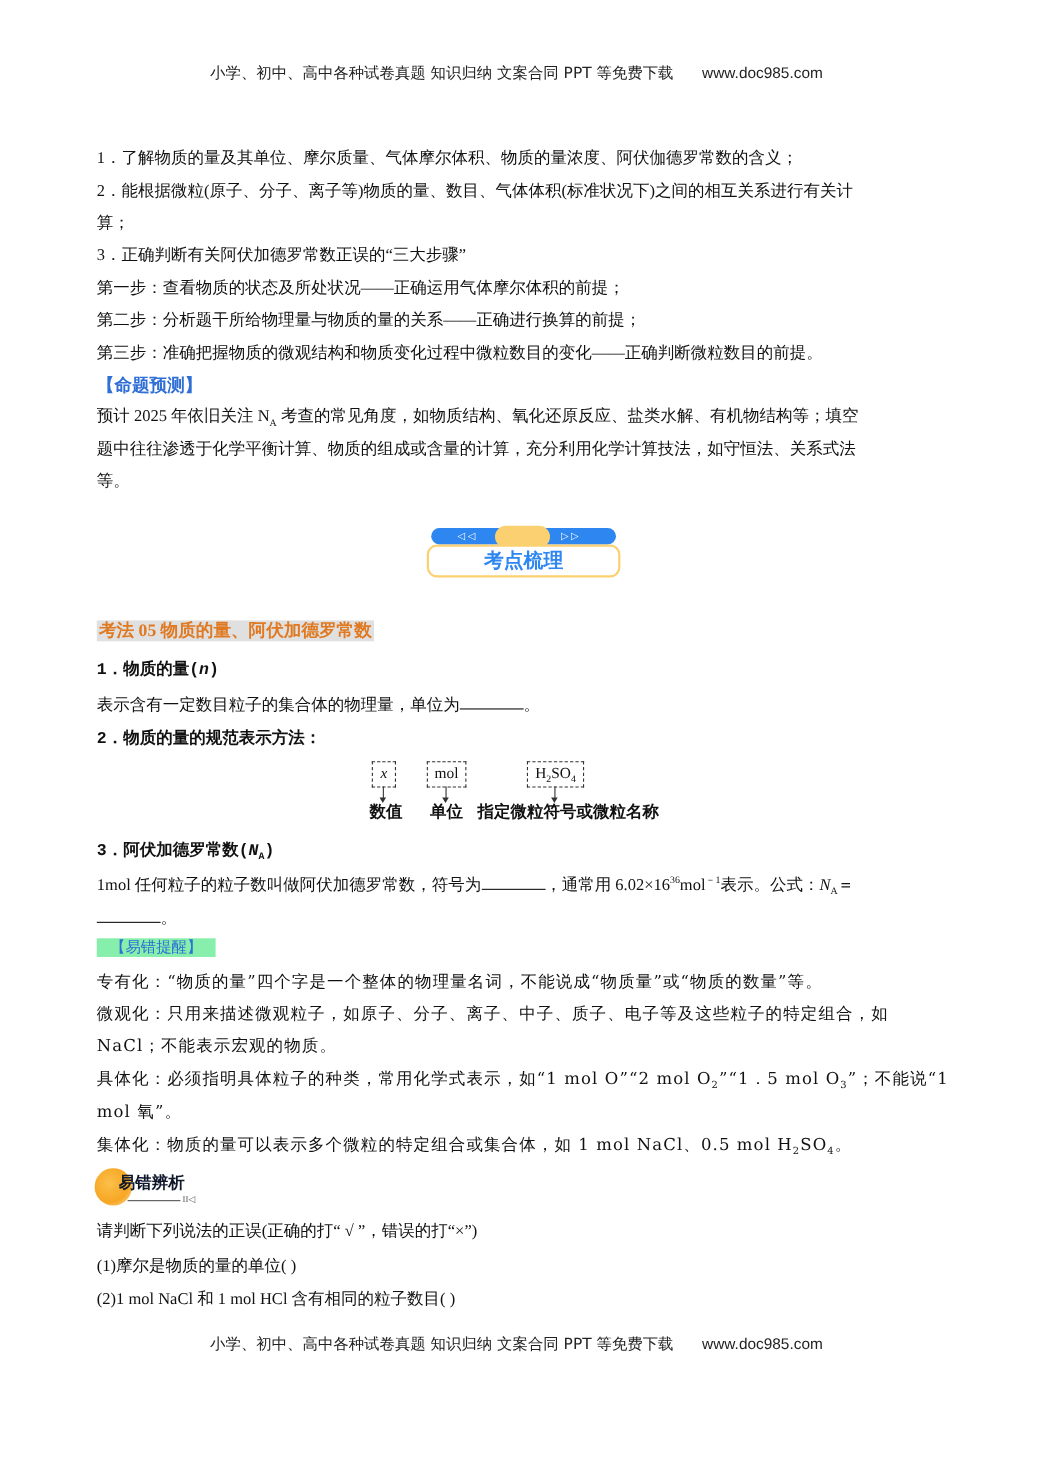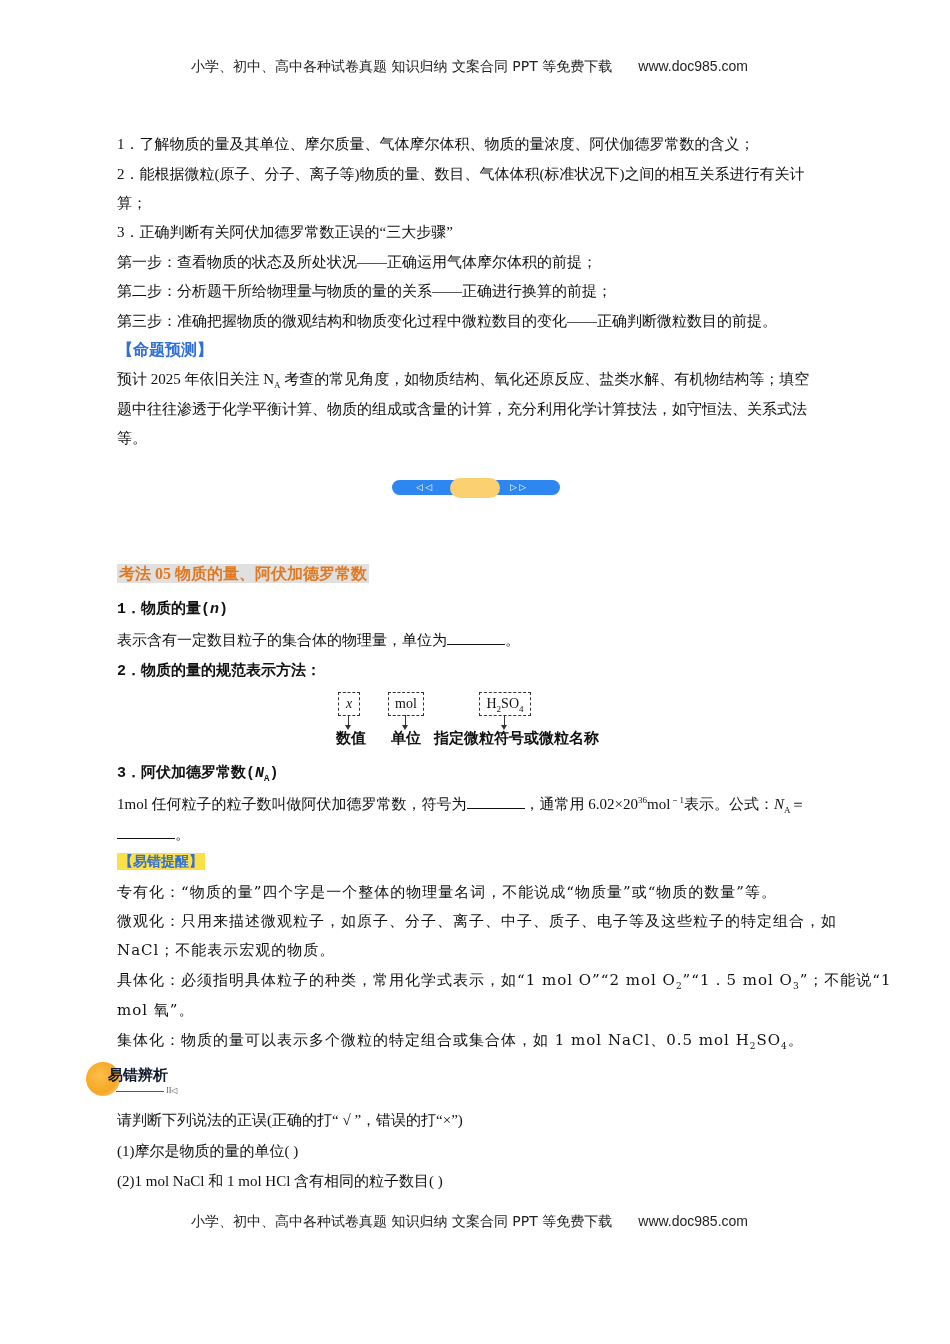--- a/index.html
+++ b/index.html
@@ -3,23 +3,23 @@
 <meta charset="utf-8">
 <style>
   html, body { margin: 0; padding: 0; background: #ffffff; }
   body { width: 950px; height: 1344px; position: relative; overflow: hidden;
          font-family: "Liberation Serif", "DejaVu Serif", serif; color: #111; }
   .hdr, .ftr { position: absolute; left: 0; width: 939px; text-align: center;
                font-family: "DejaVu Sans", "Liberation Sans", sans-serif; font-size: 14px; color: #222; }
   .hdr { top: 58px; }
   .ftr { top: 1213px; }
   .hdr .url, .ftr .url { margin-left: 26px; font-family: "Liberation Sans", sans-serif; font-size: 14px; }
-  .p { position: absolute; left: 88px; font-size: 15px; line-height: 20px; white-space: nowrap; margin-left: 29px; }
+  .p { position: absolute; left: 88px; font-size: 15px; line-height: 20px; white-space: nowrap; }
   .tag-blue { color: #2f6fd6; font-weight: bold; font-family: "DejaVu Sans", sans-serif; font-size: 16px; }
-  .tag-gray { background: #fde047; color: #2f6fd6; font-weight: bold; font-size: 14px; padding: 1px 2px; }
+  .tag-gray { background: #86efac; color: #2f6fd6; font-weight: normal; font-size: 14px; padding: 1px 12px; }
   .sec { background: #e0e0e0; color: #e07a22; font-weight: bold; font-size: 16px; padding: 1px 2px; }
   .b { font-weight: bold; font-family: Liberation Mono, monospace; }
   .blank { display: inline-block; width: 58px; border-bottom: 1px solid #111; height: 14px; vertical-align: baseline; }
   sub, sup { font-size: 9px; line-height: 0; }
   .kaiti { font-family: "DejaVu Serif", serif; letter-spacing: 1px; }
   
   .banner { position: absolute; left: 388px; top: 478px; width: 176px; height: 46px; }
   .banner .bar { position: absolute; left: 4px; top: 2px; width: 168px; height: 15px; background: #2e86f0; border-radius: 8px; }
   .banner .pill { position: absolute; left: 62px; top: 0px; width: 50px; height: 20px; background: #fbd070; border-radius: 10px; }
   .banner .box { position: absolute; left: 0; top: 17px; width: 172px; height: 26px; border: 2px solid #fbd070; border-radius: 9px; background: #fff;
@@ -58,20 +58,21 @@
 <div class="p" style="top:340px"><span class="tag-blue">【命题预测】</span></div>
 <div class="p" style="top:369px"><span>预计 2025 年依旧关注 N</span><sub>A</sub><span> 考查的常见角度，如物质结构、氧化还原反应、盐类水解、有机物结构等；填空</span></div>
 <div class="p" style="top:399px">题中往往渗透于化学平衡计算、物质的组成或含量的计算，充分利用化学计算技法，如守恒法、关系式法</div>
 <div class="p" style="top:428px">等。</div>
 
 <div class="banner">
   <div class="bar"></div>
   <span class="arr" style="left:28px">◁ ◁</span>
   <span class="arr" style="left:122px">▷ ▷</span>
   <div class="pill"></div>
+  <div class="box">考点梳理</div>
 </div>
 
 <div class="p" style="top:564px"><span class="sec">考法 05 物质的量、阿伏加德罗常数</span></div>
 <div class="p b" style="top:600px"><span>1．物质的量(</span><i>n</i><span>)</span></div>
 <div class="p" style="top:630px"><span>表示含有一定数目粒子的集合体的物理量，单位为</span><span class="blank"></span><span>。</span></div>
 <div class="p b" style="top:662px">2．物质的量的规范表示方法：</div>
 
 <div class="diag">
   <div class="dbox" style="left:2px;width:20px"><i>x</i></div>
   <div class="darrow" style="left:12px"></div>
@@ -80,21 +81,21 @@
   <div class="dbox" style="left:52px;width:34px">mol</div>
   <div class="darrow" style="left:69px"></div>
   <div class="dlabel" style="left:55px">单位</div>
 
   <div class="dbox" style="left:143px;width:50px"><span>H</span><sub>2</sub><span>SO</span><sub>4</sub></div>
   <div class="darrow" style="left:168px"></div>
   <div class="dlabel" style="left:98px">指定微粒符号或微粒名称</div>
 </div>
 
 <div class="p b" style="top:764px"><span>3．阿伏加德罗常数(</span><i>N</i><sub>A</sub><span>)</span></div>
-<div class="p" style="top:794px"><span>1mol 任何粒子的粒子数叫做阿伏加德罗常数，符号为</span><span class="blank"></span><span>，通常用 6.02×20</span><sup>36</sup><span>mol</span><sup>－1</sup><span>表示。公式：</span><i>N</i><sub>A</sub><span>＝</span></div>
+<div class="p" style="top:794px"><span>1mol 任何粒子的粒子数叫做阿伏加德罗常数，符号为</span><span class="blank"></span><span>，通常用 6.02×16</span><sup>36</sup><span>mol</span><sup>－1</sup><span>表示。公式：</span><i>N</i><sub>A</sub><span>＝</span></div>
 <div class="p" style="top:824px"><span class="blank"></span><span>。</span></div>
 
 <div class="p" style="top:851px"><span class="tag-gray">【易错提醒】</span></div>
 <div class="p kaiti" style="top:882px">专有化：“物质的量”四个字是一个整体的物理量名词，不能说成“物质量”或“物质的数量”等。</div>
 <div class="p kaiti" style="top:911px">微观化：只用来描述微观粒子，如原子、分子、离子、中子、质子、电子等及这些粒子的特定组合，如</div>
 <div class="p kaiti" style="top:940px">NaCl；不能表示宏观的物质。</div>
 <div class="p kaiti" style="top:970px"><span>具体化：必须指明具体粒子的种类，常用化学式表示，如“1 mol O”“2 mol O</span><sub>2</sub><span>”“1．5 mol O</span><sub>3</sub><span>”；不能说“1</span></div>
 <div class="p kaiti" style="top:1000px">mol 氧”。</div>
 <div class="p kaiti" style="top:1030px"><span>集体化：物质的量可以表示多个微粒的特定组合或集合体，如 1 mol NaCl、0.5 mol H</span><sub>2</sub><span>SO</span><sub>4</sub><span>。</span></div>
 

